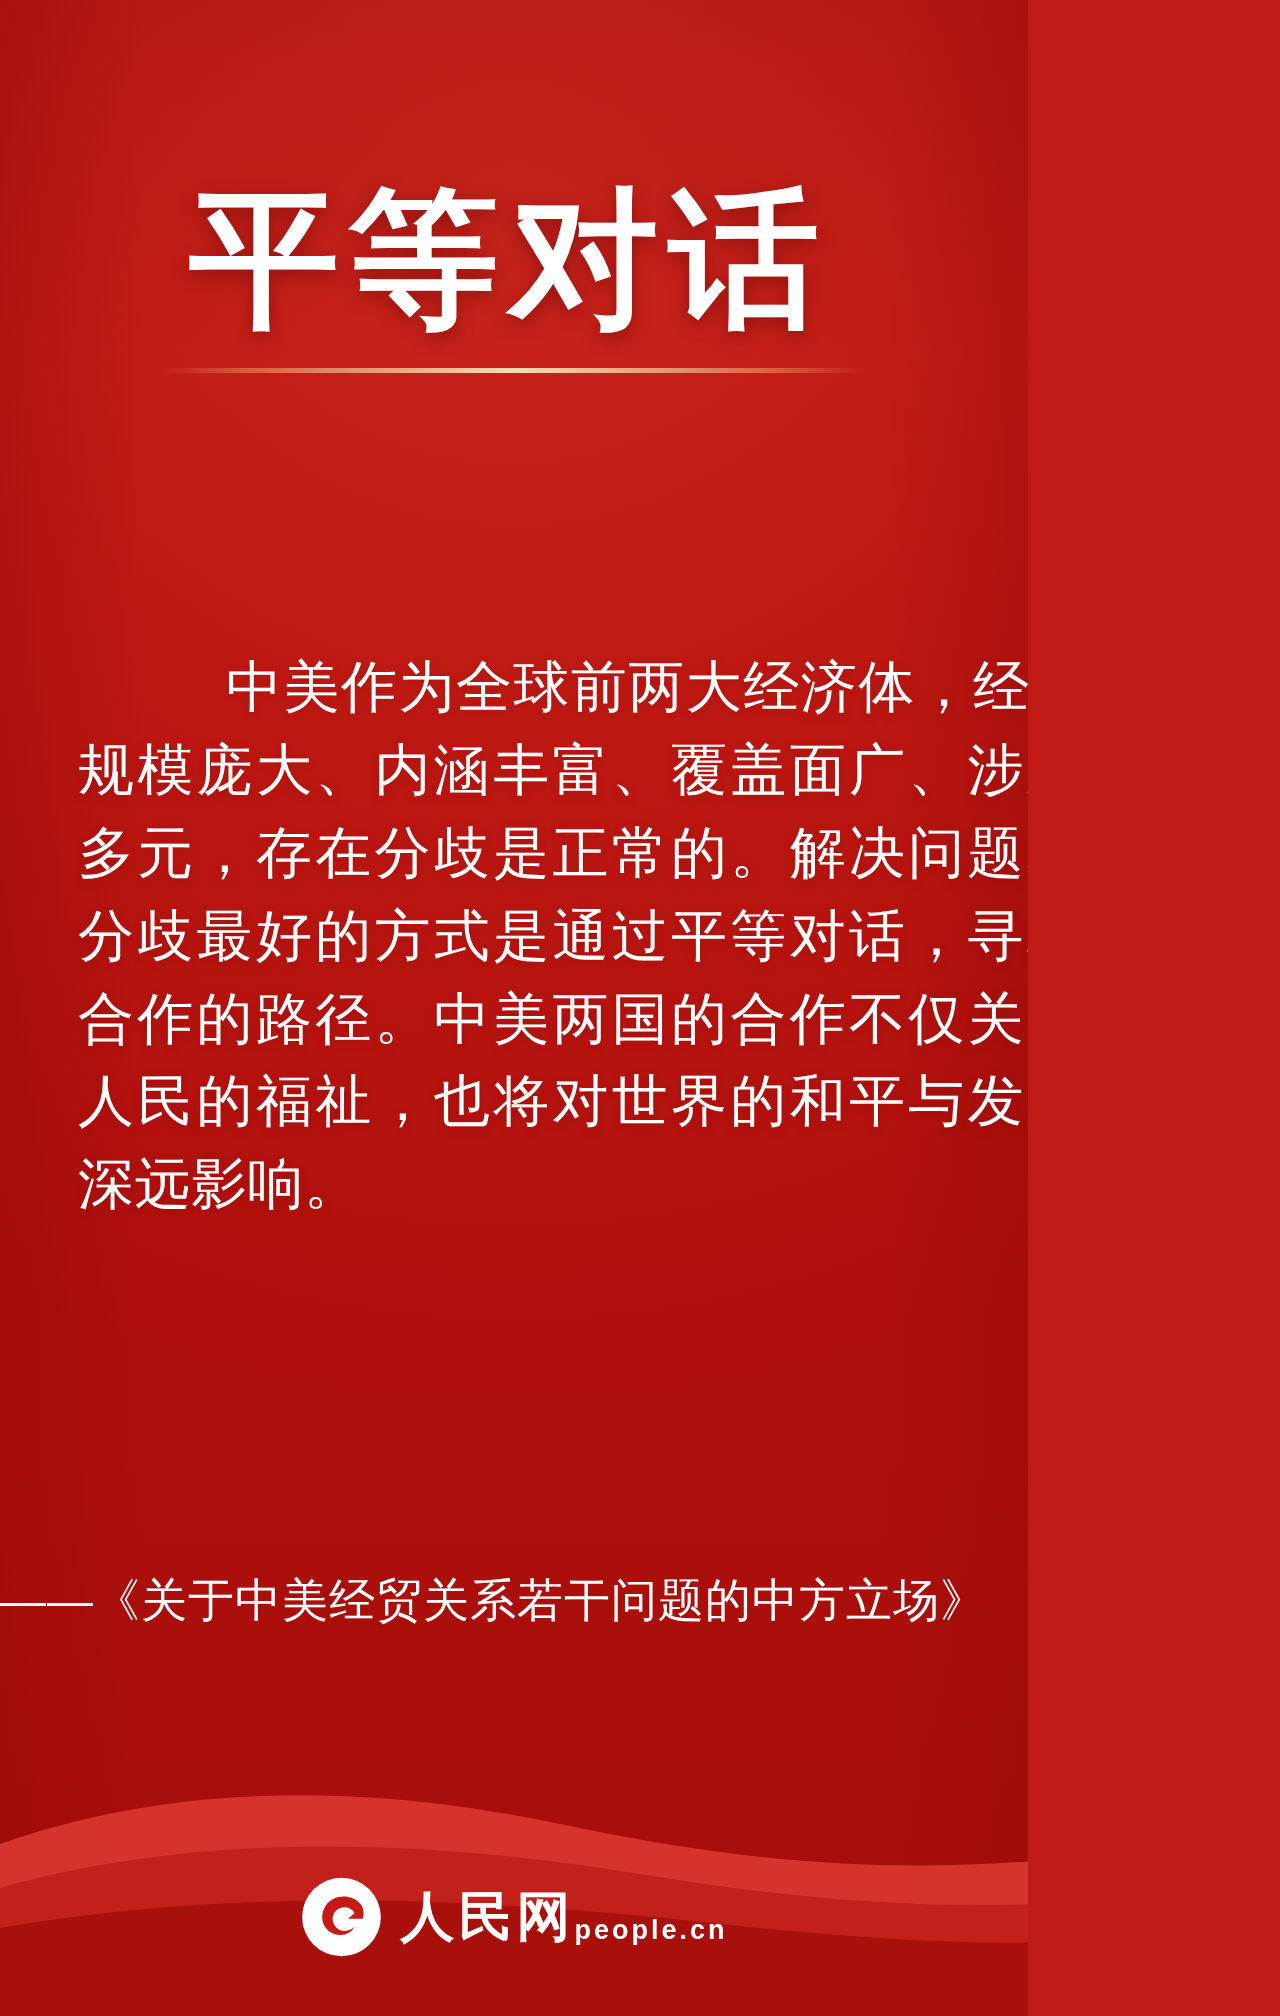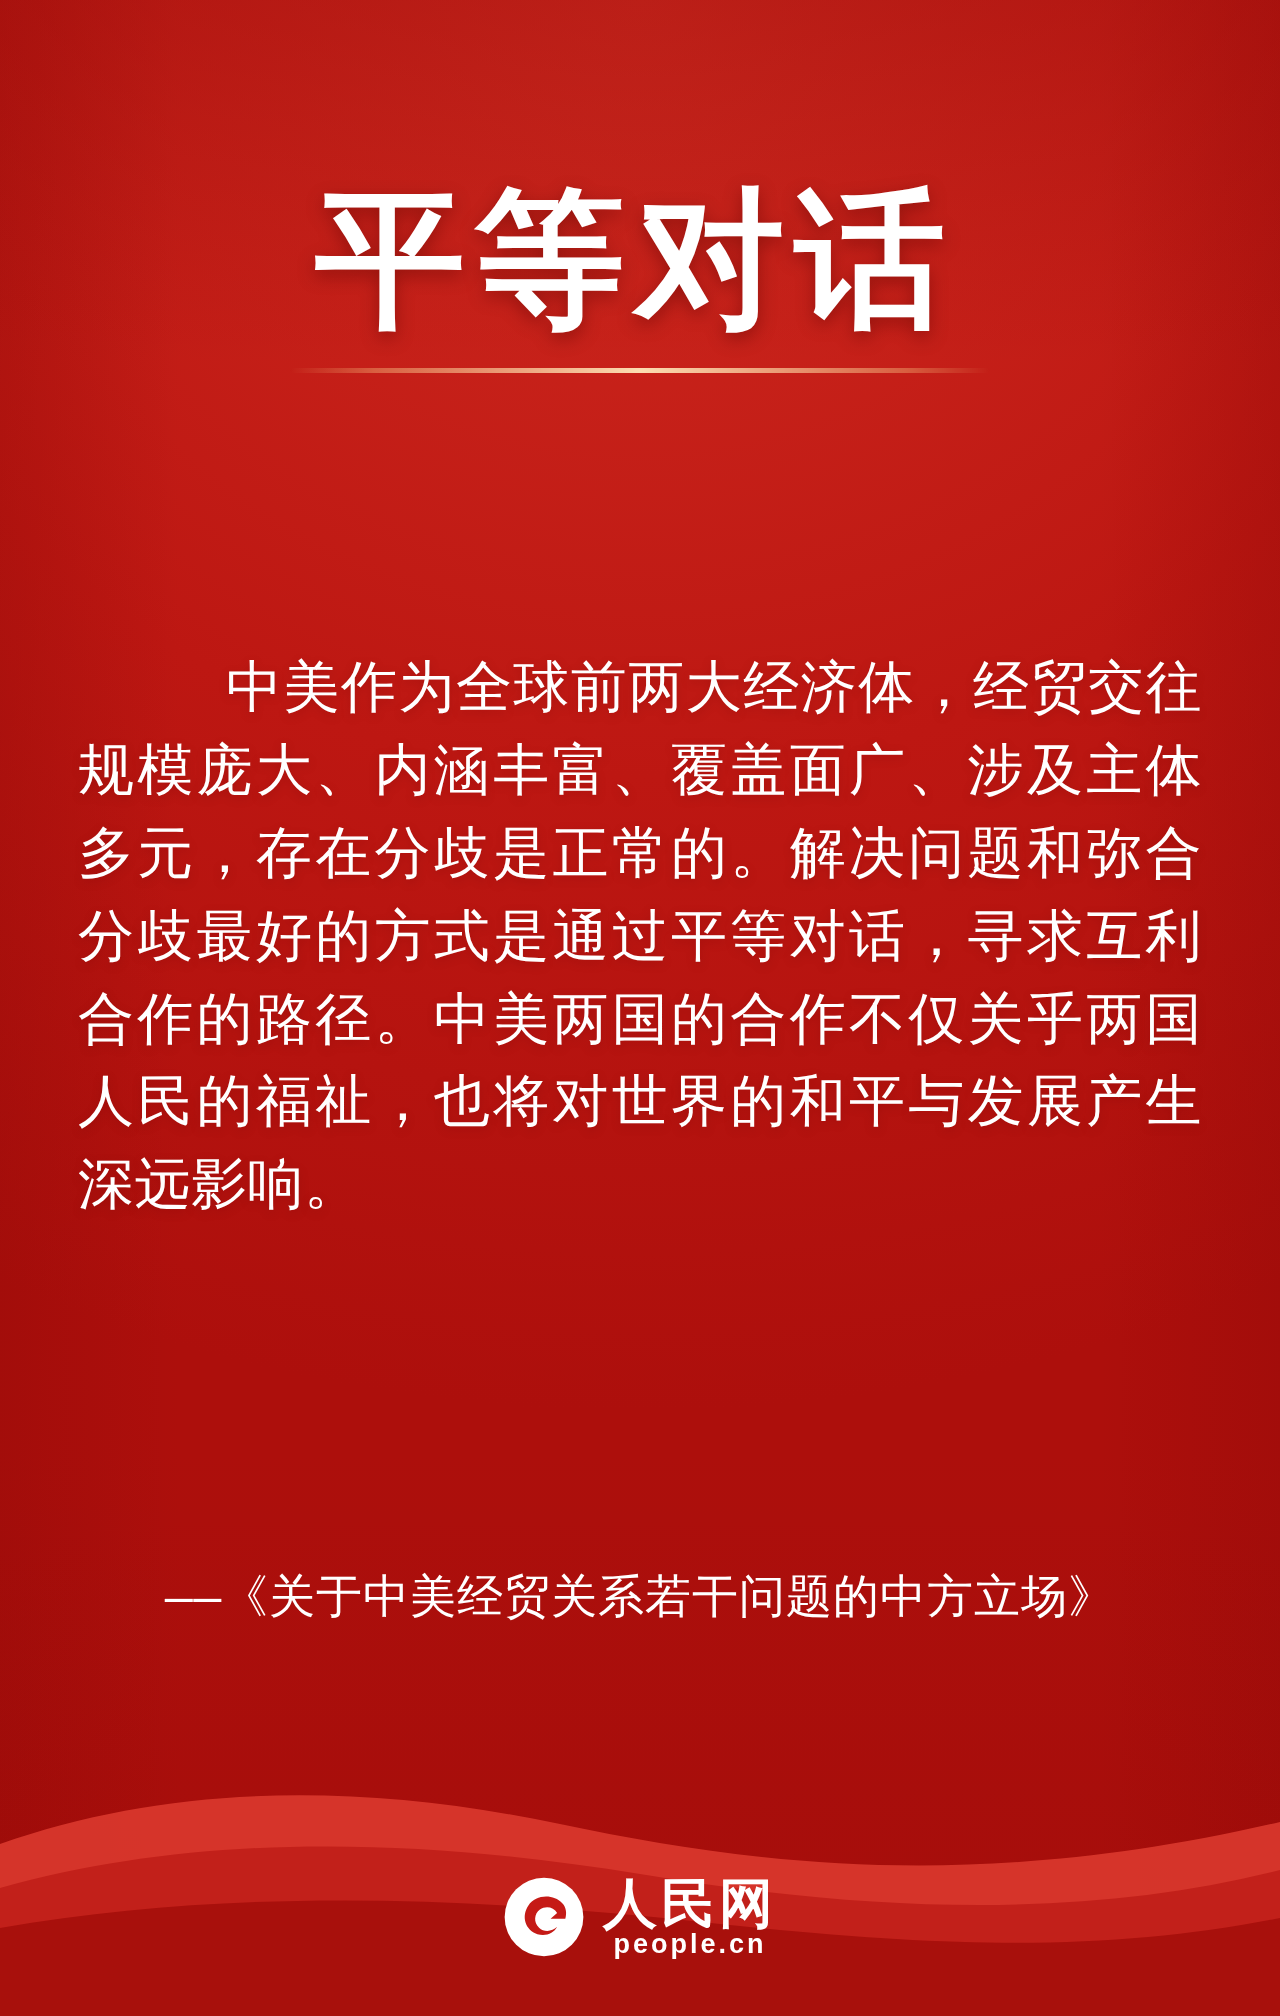--- a/index.html
+++ b/index.html
@@ -9,21 +9,21 @@
   body {
     width: 1280px;
     height: 2016px;
     overflow: hidden;
     font-family: "Liberation Sans", sans-serif;
     background: #c01a16;
   }
 
   .poster {
     position: relative;
-    width: 1280px;
+    width: 1028px;
     height: 2016px;
     background:
       radial-gradient(ellipse 120% 70% at 50% 0%, #cf2a20 0%, #bd1712 55%, #ad0f0c 100%);
     overflow: hidden;
   }
 
   
   .vignette {
     position: absolute;
     inset: 0;
@@ -89,22 +89,22 @@
     letter-spacing: 0.5px;
     text-shadow: 0 3px 10px rgba(110,6,4,0.25);
   }
 
   
   .attribution {
     position: absolute;
     top: 1570px;
     left: 0;
     width: 100%;
-    text-align: center;
-    font-family: Liberation Mono, monospace;
+    text-align: left;
+    font-family: Liberation Sans, sans-serif;
     color: #ffffff;
   }
   .attribution .line1 {
     font-size: 46px;
     line-height: 1.34;
     letter-spacing: 1px;
     white-space: nowrap;
   }
   .attribution .line2 {
     font-size: 46px;
@@ -134,22 +134,22 @@
     align-items: center;
     gap: 18px;
   }
   .logo-mark {
     width: 82px;
     height: 82px;
     flex: 0 0 auto;
   }
   .logo-text {
     display: flex;
-    flex-direction: column;
-    align-items: center;
+    flex-direction: row;
+    align-items: flex-end;
     line-height: 1;
   }
   .logo-cn {
     font-family: "DejaVu Sans", "Liberation Sans", sans-serif;
     font-size: 54px;
     font-weight: 700;
     color: #ffffff;
     letter-spacing: 4px;
   }
   .logo-en {

